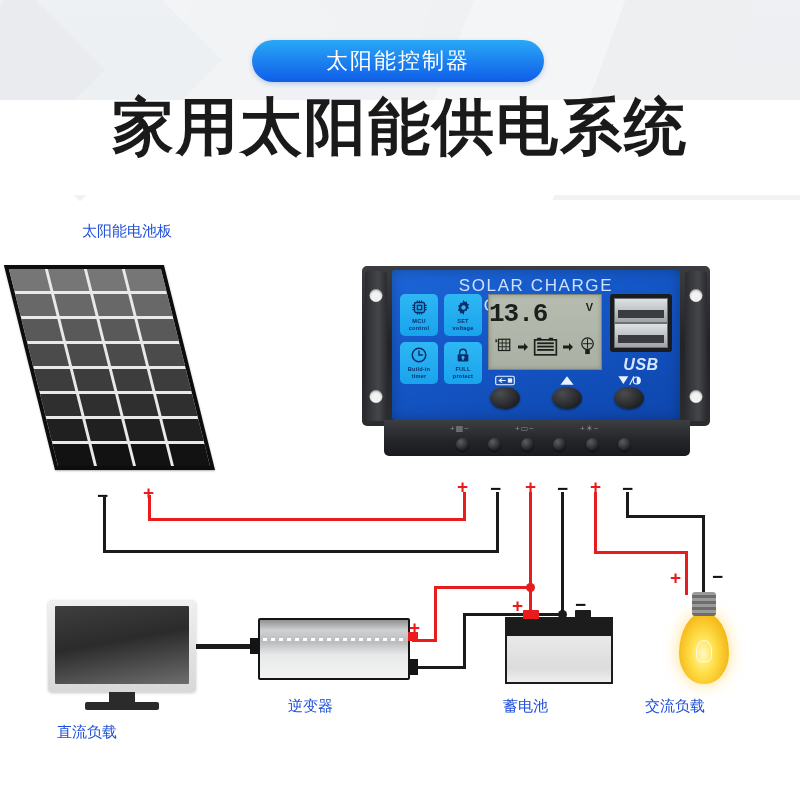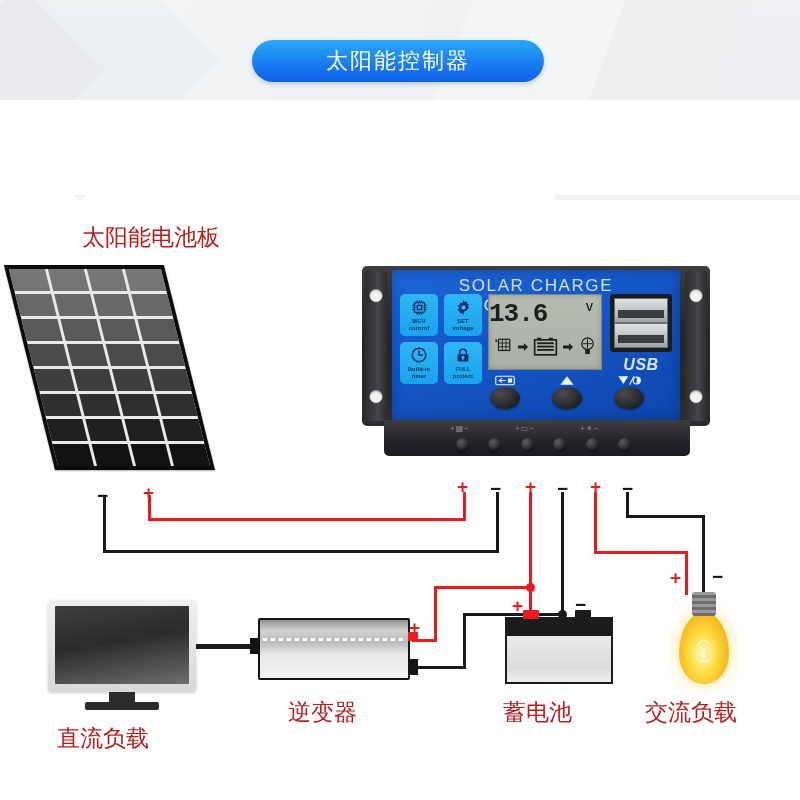--- a/index.html
+++ b/index.html
@@ -37,21 +37,21 @@
     display:flex;align-items:center;justify-content:center;
   }
   .pill span{color:#fff;font-size:22px;letter-spacing:2px;font-weight:400;text-align:center;}
   .maintitle{
     position:absolute;left:0;top:92px;width:800px;text-align:center;
     font-size:62px;font-weight:bold;color:#1a1a1a;letter-spacing:2px;
     line-height:70px;white-space:nowrap;
   }
 
   
-  .cnlabel{position:absolute;font-size:23px;color:#b91c1c;white-space:nowrap;}
+  .cnlabel{position:absolute;font-size:15px;color:#1d4ed8;white-space:nowrap;}
 
   
   .panel-wrap{position:absolute;left:45px;top:265px;width:230px;height:220px;}
   .panel{
     position:absolute;left:10px;top:0;width:160px;height:205px;
     background:#0d0d0d;
     transform:skewX(14deg) ;
     transform-origin:bottom left;
     box-shadow:0 1px 2px rgba(0,0,0,.3);
   }
@@ -183,20 +183,21 @@
     <div class="facet f3"></div>
     <div class="facet f2"></div>
     <div class="facet f1"></div>
     <div class="facet f7"></div>
     <div class="facet f6"></div>
   </div>
 
   <div class="pill">
     <span>太阳能控制器</span>
   </div>
+  <div class="maintitle">家用太阳能供电系统</div>
 
   <div class="cnlabel" style="left:82px;top:222px;">太阳能电池板</div>
 
   <div class="panel-wrap">
     <div class="panel">
       <div class="panel-inner" id="panel-cells">
           <div class="cell" style="background: rgb(118, 118, 118);"></div>
           <div class="cell" style="background: rgb(118, 118, 118);"></div>
           <div class="cell" style="background: rgb(118, 118, 118);"></div>
           <div class="cell" style="background: rgb(118, 118, 118);"></div>

